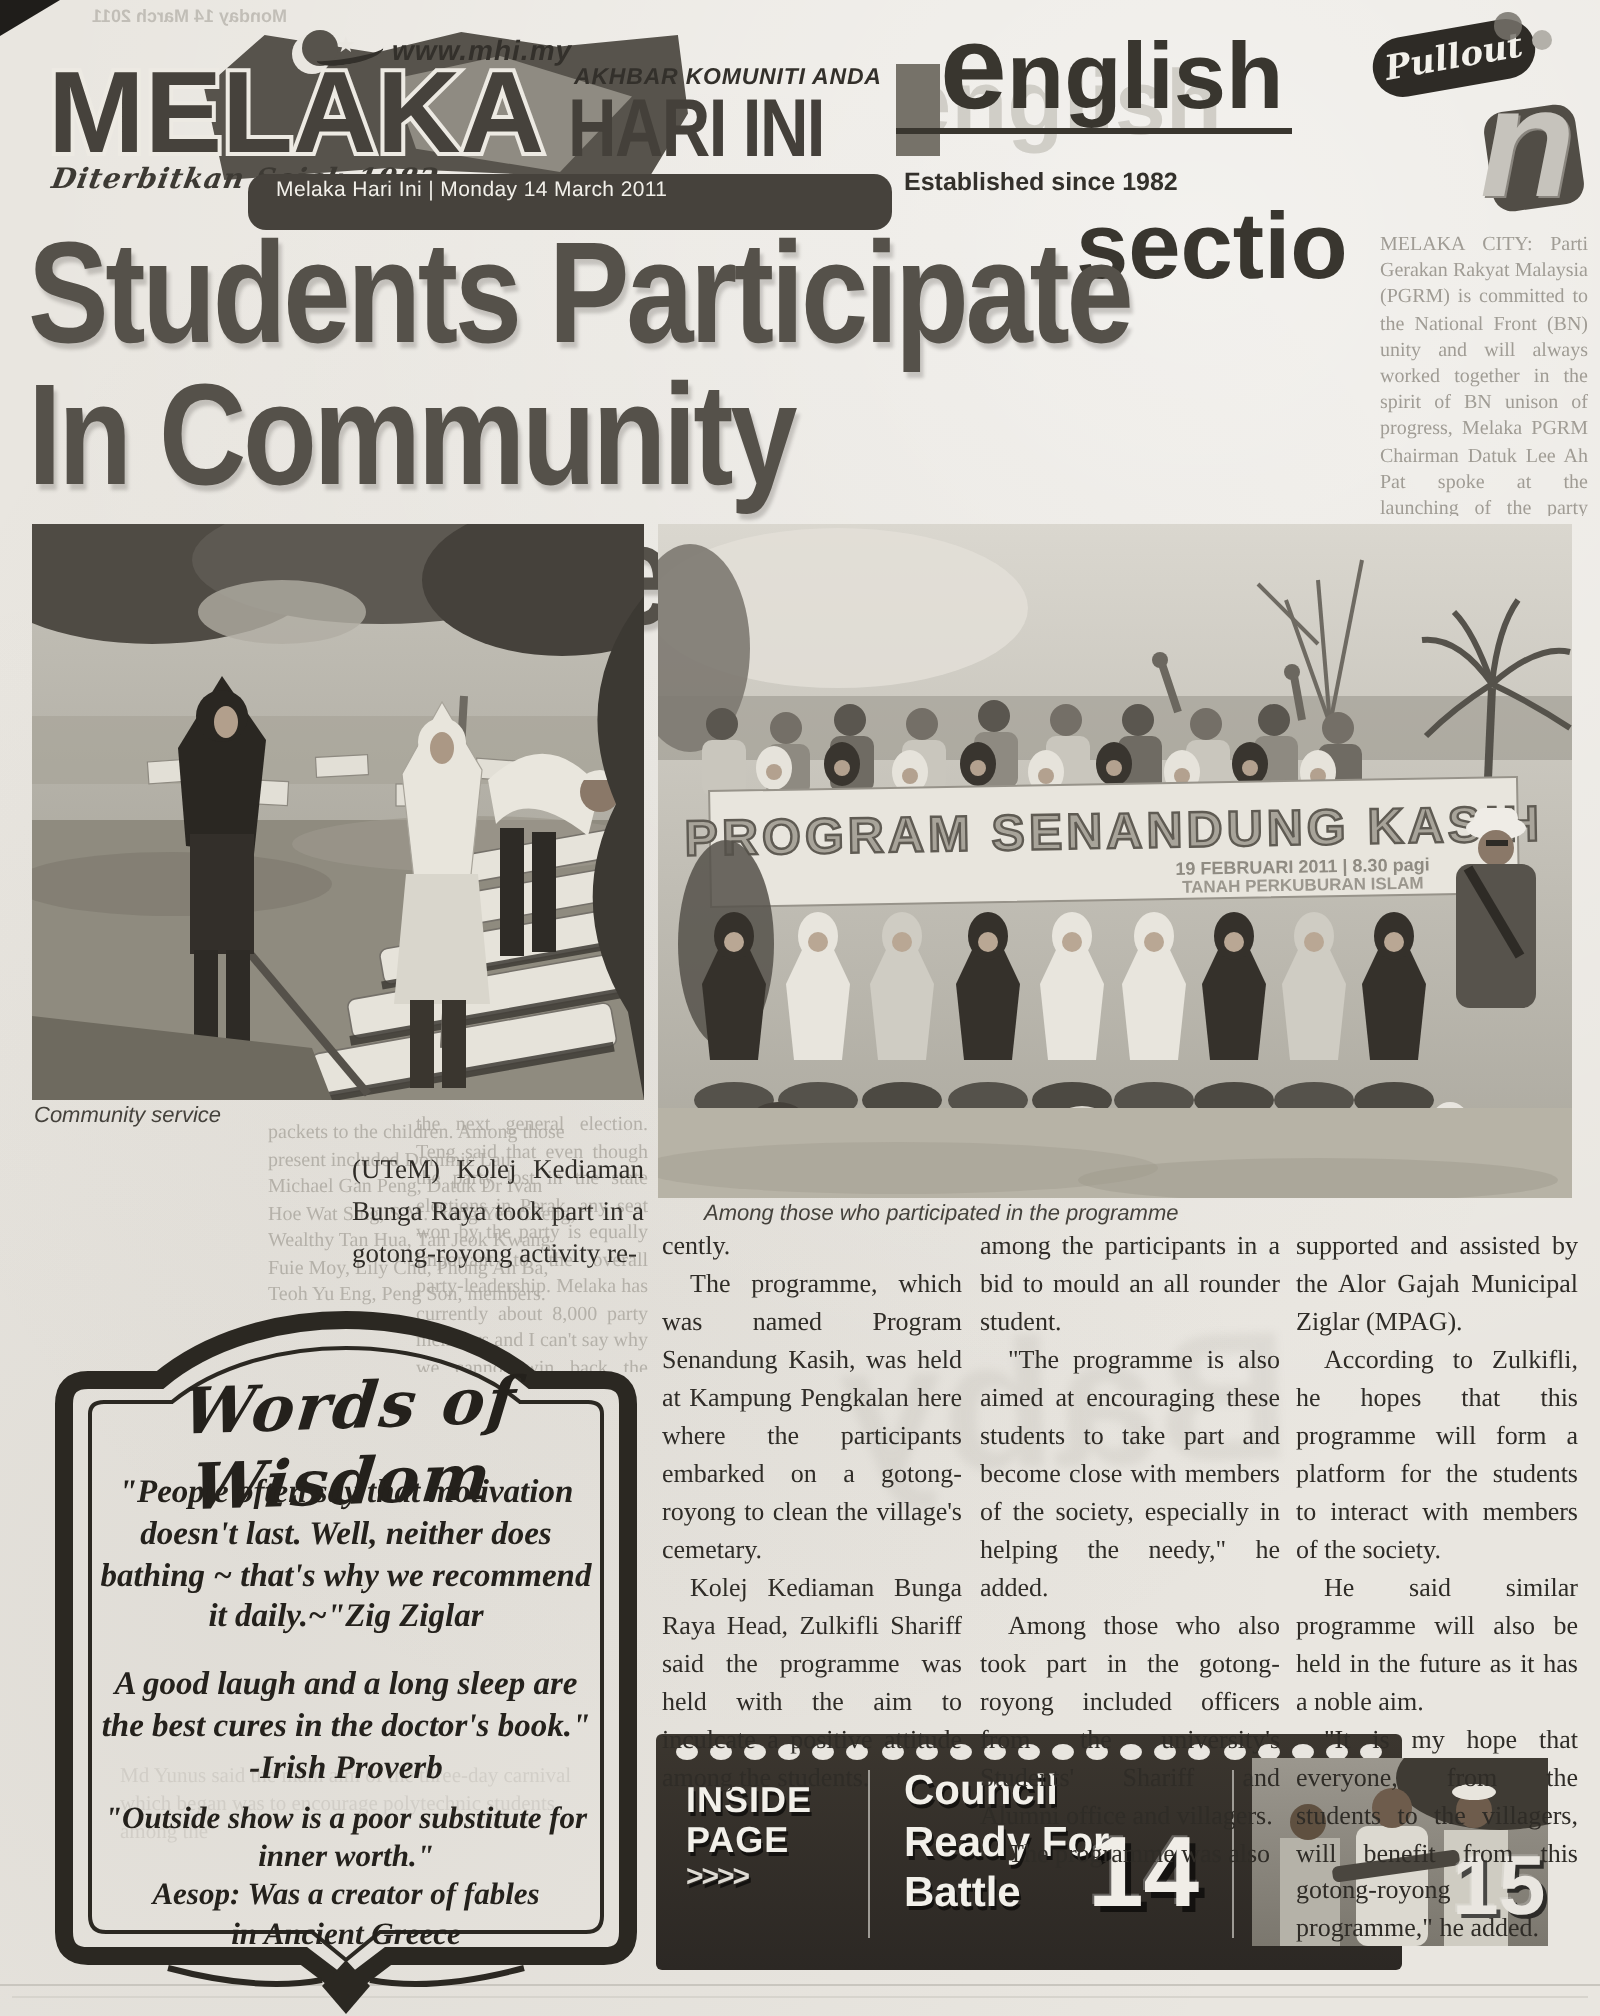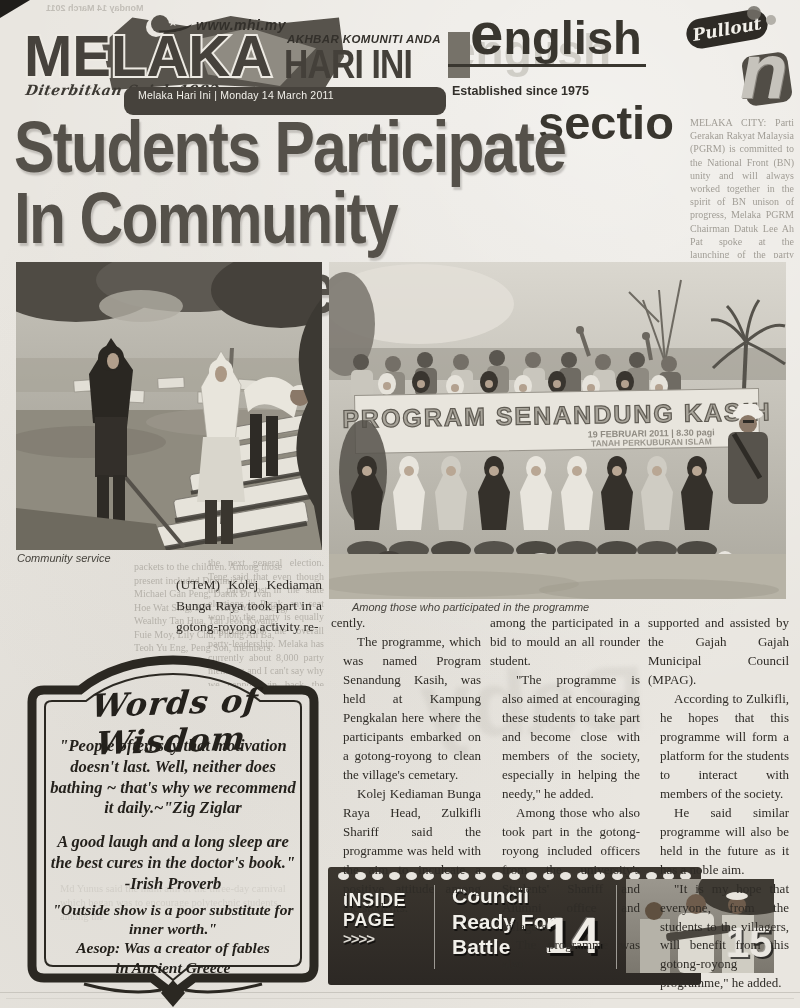--- a/index.html
+++ b/index.html
@@ -82,21 +82,21 @@
   .capM{left:331px;top:601px;margin-left:21px;}
 
   
   .serifcol{font-family:"Liberation Serif",serif;text-align:justify;color:#2f2c27;z-index:2;}
   .colA{left:18px;top:575px;width:147px;font-size:13.5px;line-height:1.55;}
   .colB{left:176px;top:575px;width:146px;font-size:13.5px;line-height:1.55;}
   .colA .lead{font-weight:bold;letter-spacing:.5px;}
   .bigcol{top:614px;width:150px;font-size:13px;line-height:1.46;}
   .col1{left:331px;} .col2{left:490px;} .col3{left:648px;width:141px;}
   .bigcol p{margin:0;}
-  .bigcol p + p{text-indent:14px;margin-left:12px;}
+  .bigcol p + p{text-indent:14px;}
 
   
   .wow{left:24px;top:632px;width:298px;height:376px;z-index:3;}
   .wow .frame{position:absolute;left:0;top:0;}
   .wow .title{position:absolute;left:0;top:52px;width:100%;text-align:center;
     font-family:"DejaVu Serif",serif;font-style:italic;font-weight:700;font-size:32px;color:#24211c;
     transform:skewX(-8deg) rotate(-2deg);letter-spacing:1px;}
   .wow .q{position:absolute;left:24px;width:250px;text-align:center;
     font-family:"Liberation Serif",serif;font-style:italic;font-weight:600;color:#24211c;}
   .wow .q1{top:104px;font-size:16.5px;line-height:1.26;}
@@ -150,21 +150,21 @@
     <div class="echo" data-interactable="false">english</div>
     <div class="echo-blk" data-interactable="false"></div>
     <div class="w1" data-interactable="false"><span class="big-e" data-interactable="false">e</span><span class="rest" data-interactable="false">nglish</span></div>
     <div class="rule1" data-interactable="false"></div>
     <div class="w2" data-interactable="false">sectio</div>
     <div class="n-blob" data-interactable="false"></div>
     <div class="n-big" data-interactable="false">n</div>
     <div class="pullout" data-interactable="false">Pullout</div>
     <div class="dot1" data-interactable="false"></div>
     <div class="dot2" data-interactable="false"></div>
-    <div class="estab" data-interactable="false">Established since 1975</div>
+    <div class="estab" data-interactable="false">Established since 1982</div>
   </div>
 
   <div class="abs headline" data-interactable="false">
     <div data-interactable="false">Students Participate</div>
     <div data-interactable="false">In Community Programme</div>
   </div>
 
   <div class="abs ghost-col" data-interactable="false">MELAKA CITY: Parti Gerakan Rakyat Malaysia (PGRM) is committed to the National Front (BN) unity and will always worked together in the spirit of BN unison of progress, Melaka PGRM Chairman Datuk Lee Ah Pat spoke at the launching of the party machinery recently to assist in the immediate assistance and ap-</div>
 
   <div class="abs photoL" data-interactable="false">
@@ -418,27 +418,27 @@
   <div class="abs ghost-baby" data-interactable="false">Baby</div>
 
   <div class="abs serifcol colB" data-interactable="false">(UTeM) Kolej Kediaman Bunga Raya took part in a gotong-royong activity re-</div>
 
   <div class="abs serifcol bigcol col1" data-interactable="false">
     <p data-interactable="false">cently.</p>
     <p data-interactable="false">The programme, which was named Program Senandung Kasih, was held at Kampung Pengkalan here where the participants embarked on a gotong-royong to clean the village's cemetary.</p>
     <p data-interactable="false">Kolej Kediaman Bunga Raya Head, Zulkifli Shariff said the programme was held with the aim to inculcate a positive attitude among the students.</p>
   </div>
   <div class="abs serifcol bigcol col2" data-interactable="false">
-    <p data-interactable="false">among the participated in a bid to mould an all rounder student.</p>
+    <p data-interactable="false">among the participants in a bid to mould an all rounder student.</p>
     <p data-interactable="false">"The programme is also aimed at encouraging these students to take part and become close with members of the society, especially in helping the needy," he added.</p>
     <p data-interactable="false">Among those who also took part in the gotong-royong included officers from the university's Students' Shariff and Alumni office and villagers.</p>
     <p data-interactable="false">The programme was also</p>
   </div>
   <div class="abs serifcol bigcol col3" data-interactable="false">
-    <p data-interactable="false">supported and assisted by the Gajah Gajah Municipal Council (MPAG).</p>
+    <p data-interactable="false">supported and assisted by the Alor Gajah Municipal Ziglar (MPAG).</p>
     <p data-interactable="false">According to Zulkifli, he hopes that this programme will form a platform for the students to interact with members of the society.</p>
     <p data-interactable="false">He said similar programme will also be held in the future as it has a noble aim.</p>
     <p data-interactable="false">"It is my hope that everyone, from the students to the villagers, will benefit from this gotong-royong programme," he added.</p>
   </div>
 
   <div class="abs wow" data-interactable="false">
     <svg class="frame" width="298" height="376" viewBox="0 0 298 376" data-interactable="false">
       <path d="M8,70 Q8,58 20,58 L56,58 C104,18 194,18 242,58 L278,58 Q290,58 290,70 L290,334 Q290,346 278,346 L170,346 L149,362 L128,346 L20,346 Q8,346 8,334 Z" fill="none" stroke="#2b2822" stroke-width="9"></path>
       <path d="M21,75 Q21,69 28,69 L62,69 C106,33 192,33 236,69 L270,69 Q277,69 277,75 L277,326 Q277,334 269,334 L166,334 L149,348 L132,334 L29,334 Q21,334 21,326 Z" fill="none" stroke="#2b2822" stroke-width="2"></path>
       <polygon points="149,348 161,361 149,375 137,361" fill="#2b2822"></polygon>

